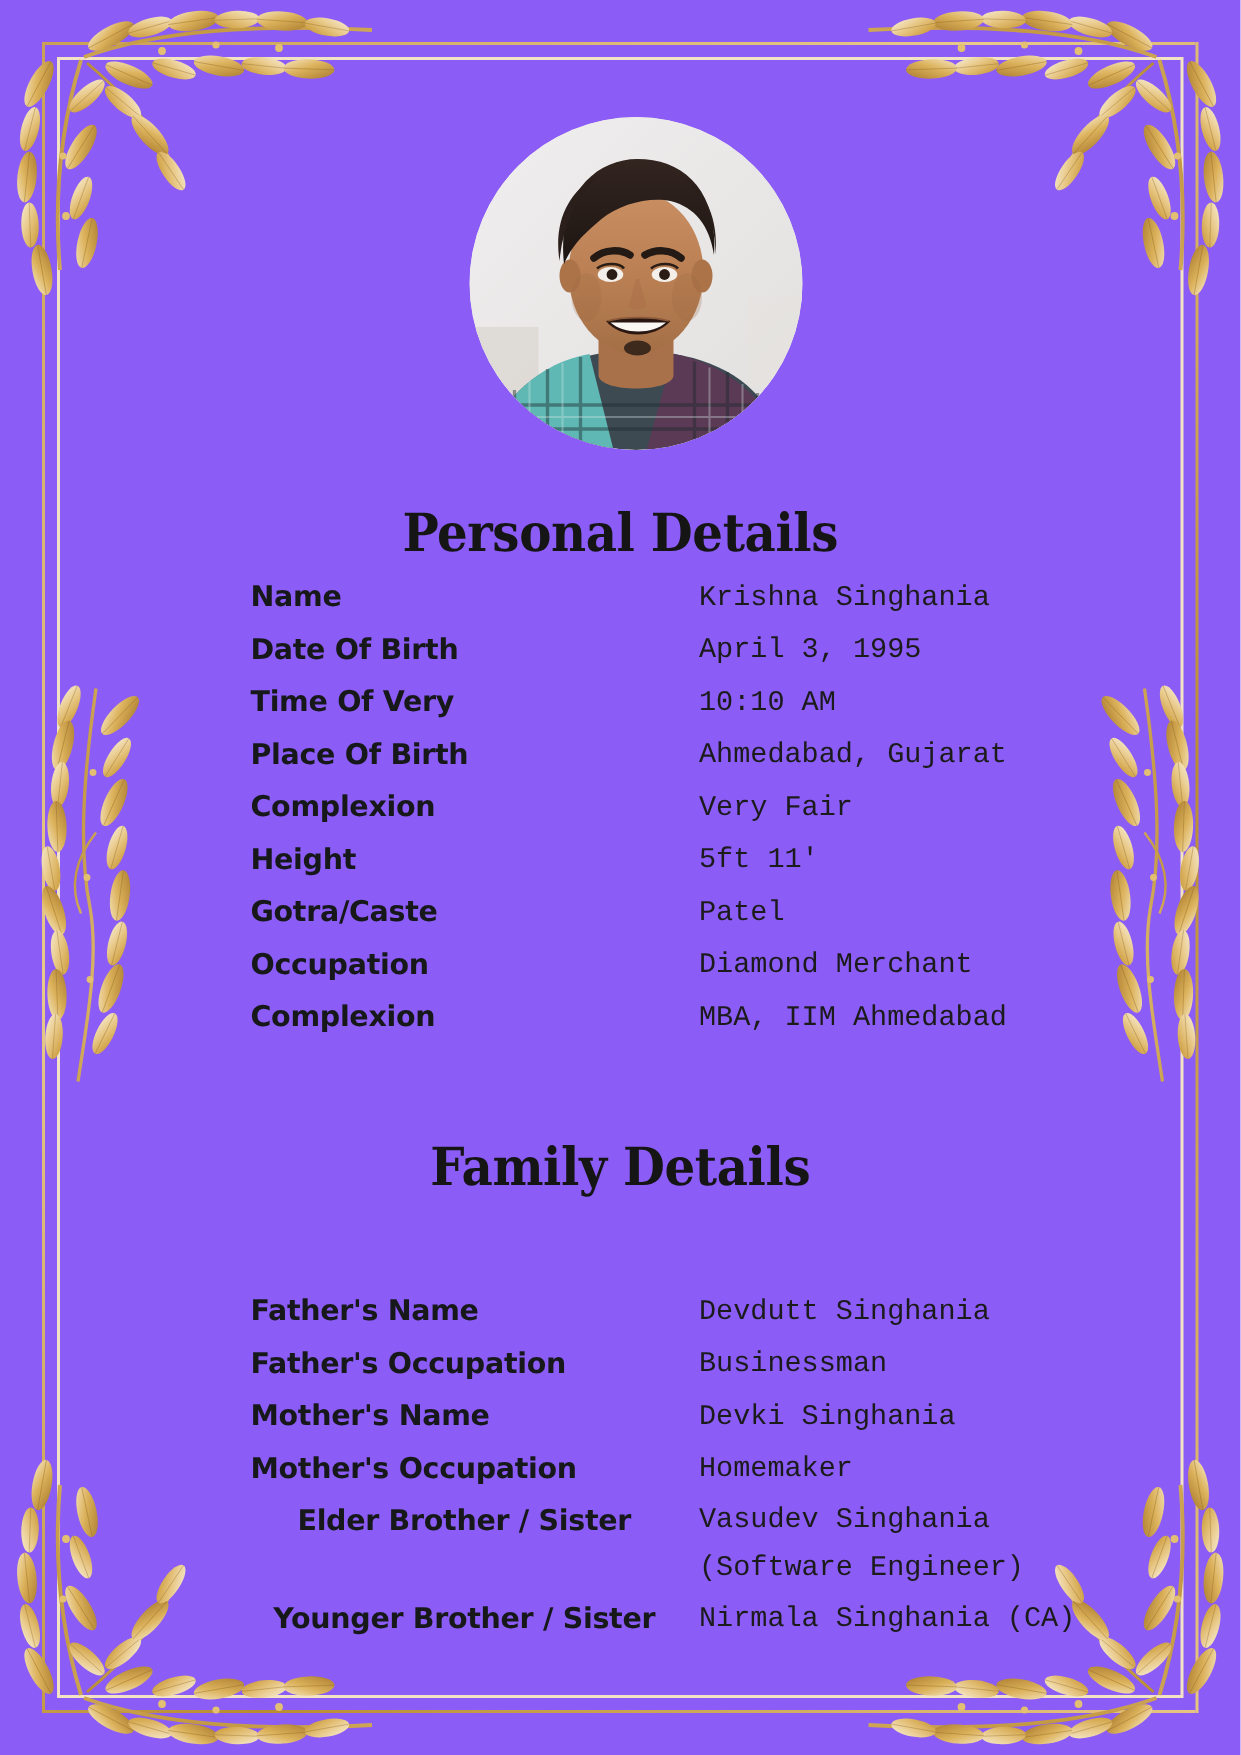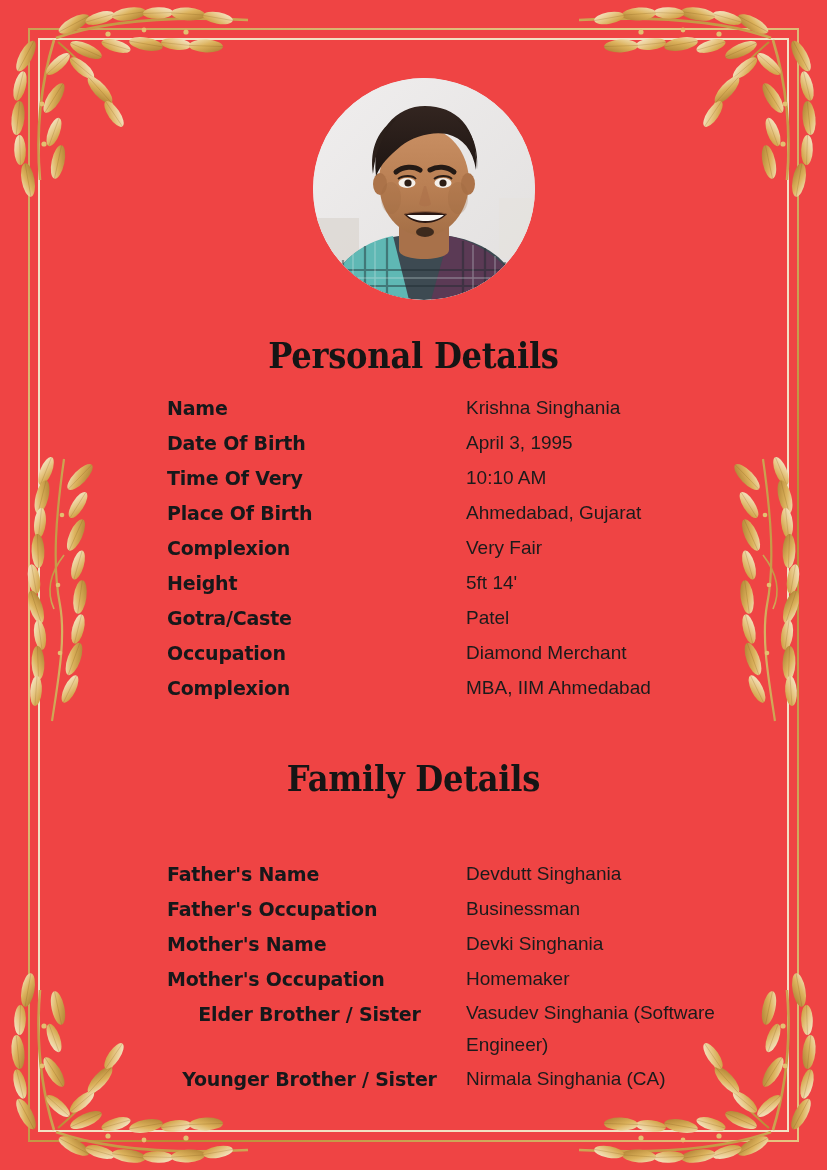--- a/index.html
+++ b/index.html
@@ -11,21 +11,21 @@
     width: 827px;
     height: 1170px;
     position: relative;
     overflow: hidden;
     font-family: "Liberation Sans", sans-serif;
   }
 
   #page {
     position: absolute;
     inset: 0;
-    background: #ef4444;
+    background: #8b5cf6;
   }
 
   
   .frame {
     position: absolute;
     pointer-events: none;
   }
   .frame-outer {
     left: 28px; top: 28px; right: 28px; bottom: 28px;
     border: 2px solid #d8a94a;
@@ -74,21 +74,21 @@
     transform: scaleX(0.92);
   }
   #title-personal { top: 335px; }
   #title-family   { top: 758px; }
 
   .rows {
     position: absolute;
     left: 167px;
     width: 600px;
   }
-  #rows-personal { top: 391px; }
+  #rows-personal { top: 381px; }
   #rows-family   { top: 812px; margin-top: 45px; }
 
   .row {
     display: flex;
     align-items: flex-start;
     margin-bottom: 1px;
   }
   .row .label {
     width: 299px;
     flex: 0 0 299px;
@@ -100,21 +100,21 @@
     letter-spacing: -0.2px;
     white-space: nowrap;
   }
   .row.wide .label {
     text-align: center;
     padding-right: 14px;
     box-sizing: border-box;
   }
   .row .value {
     flex: 1 1 auto;
-    font-family: Liberation Sans, sans-serif;
+    font-family: Liberation Mono, monospace;
     font-size: 19px;
     line-height: 34px;
     color: #1b1b1b;
     max-width: 262px;
   }
   .row.tall .value { line-height: 32px; }
 </style>
 </head>
 <body>
 
@@ -484,21 +484,21 @@
       <div class="row">
         <div class="label">Place Of Birth</div>
         <div class="value">Ahmedabad, Gujarat</div>
       </div>
       <div class="row">
         <div class="label">Complexion</div>
         <div class="value">Very Fair</div>
       </div>
       <div class="row">
         <div class="label">Height</div>
-        <div class="value">5ft 14'</div>
+        <div class="value">5ft 11'</div>
       </div>
       <div class="row">
         <div class="label">Gotra/Caste</div>
         <div class="value">Patel</div>
       </div>
       <div class="row">
         <div class="label">Occupation</div>
         <div class="value">Diamond Merchant</div>
       </div>
       <div class="row">

